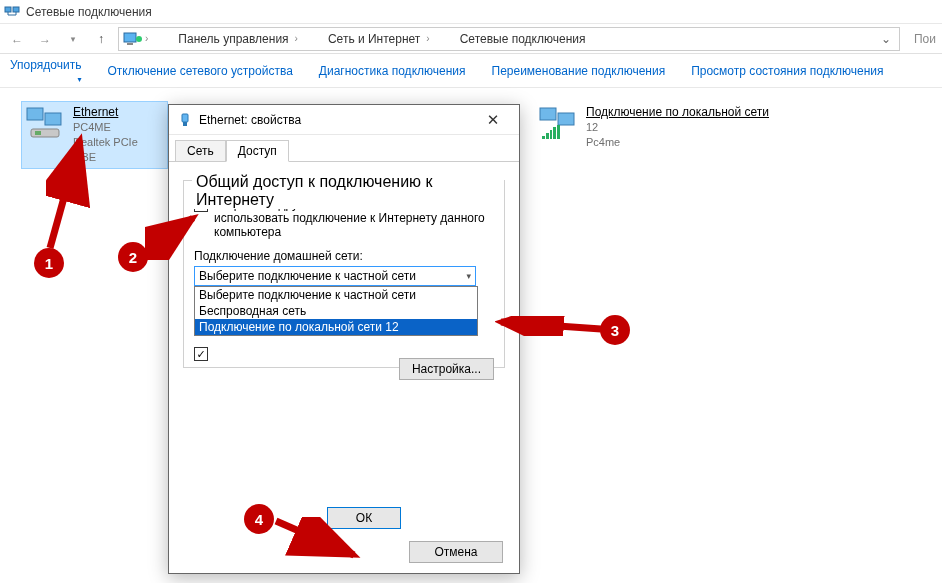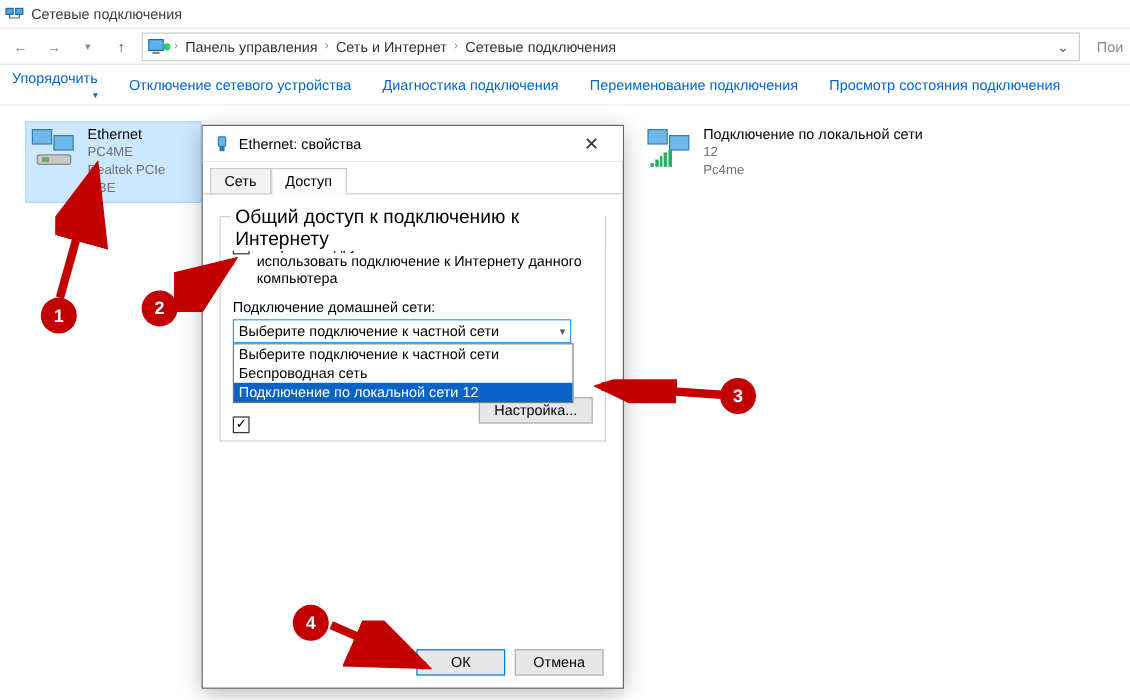--- a/index.html
+++ b/index.html
@@ -7,40 +7,40 @@
 
     
     .titlebar { display: flex; align-items: center; height: 24px; padding: 0 4px; border-bottom: 1px solid #e8e8e8; font-size: 12px; color: #3a3a3a; }
     .titlebar .icon-sm { width: 16px; height: 16px; margin-right: 6px; }
 
     
     .navbar { display: flex; align-items: center; height: 30px; padding: 2px 6px; border-bottom: 1px solid #e0e0e0; gap: 6px; }
     .nav-arrow { width: 22px; height: 22px; display: flex; align-items: center; justify-content: center; border-radius: 2px; color: #888; }
     .nav-up { width: 22px; height: 22px; display:flex;align-items:center;justify-content:center;color:#444; }
     .breadcrumb { flex: 1; display: flex; align-items: center; border: 1px solid #ccc; height: 24px; padding: 0 4px; gap: 2px; }
-    .bc-item { padding: 0 4px; font-size: 12px; color: #333; }
+    .bc-item { padding: 0 4px; font-size: 12px; color: #333; margin-left: 24px; }
     .bc-arrow { color: #888; font-size: 10px; }
     .bc-dd { margin-left: auto; color: #666; padding: 0 4px; }
     .search-label { font-size:12px; color:#888; padding-left:8px; }
     .pc-icon { width:20px; height:16px; }
 
     
     .toolbar { display: flex; align-items: center; height: 34px; padding: 0 10px; gap: 26px; border-bottom: 1px solid #e8e8e8; }
     .toolbar-item { font-size: 12px; color: #0066cc; display:flex; align-items:flex-end; gap:3px;flex-direction:column; }
     .dd { font-size: 8px; color:#0066cc; }
 
     
     .content { position: absolute; left: 0; right: 0; top: 88px; bottom: 0; background: #fff; }
 
     
     .adapter { position: absolute; display: flex; gap: 8px; width: 250px; padding: 3px; }
     .adapter.selected { background: #cce8ff; outline: 1px solid #99d1ff; }
     .adapter-icon { width: 40px; height: 36px; }
     .adapter-info { display: flex; flex-direction: column; font-size: 12px; line-height: 15px; }
-    .adapter-name { color: #000; }
+    .adapter-name { color: #000; text-decoration: underline; }
     .adapter-sub { color: #6f6f6f; font-size: 11px; }
 
     
     .dialog { position: absolute; left: 168px; top: 104px; width: 352px; height: 470px; background: #fff; border: 1px solid #666; box-shadow: 0 4px 18px rgba(0,0,0,0.28); }
     .dlg-titlebar { display:flex; align-items:center; height: 30px; padding: 0 8px; background:#fff; border-bottom: 1px solid #e8e8e8; }
     .dlg-title { font-size: 12px; color:#000; flex:1; }
     .dlg-close { width: 36px; height: 24px; display:flex;align-items:center;justify-content:center; font-size:15px;color:#333; }
     .dlg-icon { width:16px;height:16px;margin-right:6px; }
 
     .tabbar { display:flex; padding: 4px 6px 0 6px; border-bottom: 1px solid #ccc; gap:0; }
@@ -57,21 +57,21 @@
 
     .fld-label { font-size:12px; margin-top: 10px; margin-bottom:3px; display:block; }
     .combo { width: 282px; height: 20px; border:1px solid #3399ff; display:flex; align-items:center; padding:0 4px; font-size:12px; position:relative; background:#fff; }
     .combo .cmb-arrow { margin-left:auto; font-size:9px; color:#555; }
     .combo-list { position:absolute; left:-1px; top:19px; width: 284px; border:1px solid #7a7a7a; background:#fff; z-index:5; }
     .combo-opt { padding: 1px 4px; font-size:12px; }
     .combo-opt.sel { background:#0a63c7; color:#fff; }
 
     .btn { height:22px; padding:0 12px; font-size:12px; border:1px solid #adadad; background:#e7e7e7; display:inline-flex; align-items:center; }
     .btn.def { border-color:#0078d7; }
-    .btn-settings { position:absolute; right:10px; top: 150px; }
+    .btn-settings { position:absolute; right:10px; top: 177px; }
 
     .dlg-buttons { position:absolute; bottom:10px; right:16px; display:flex; gap:8px; }
 
     
     .callout { position:absolute; width:30px; height:30px; border-radius:50%; background:#c20000; color:#fff; display:flex; align-items:center; justify-content:center; font-weight:bold; font-size:15px; }
     .arrow { position:absolute; pointer-events:none; }
 
     
     .bars { display:flex; gap:1px; align-items:flex-end; width:18px; height:14px; }
     .bars span { width:3px; background:#27ae60; }
@@ -200,21 +200,21 @@
         <div class="chk checked"></div>
         <span class="chk-label"></span>
       </div>
 
       <button class="btn btn-settings">Настройка...</button>
     </div>
   </div>
 
   <div class="dlg-buttons">
     <button class="btn def" style="width:74px;justify-content:center;">ОК</button>
-    <button class="btn" style="width:74px;justify-content:center;">Отмена</button>
+    <button class="btn" style="width:94px;justify-content:center;margin-top:34px;">Отмена</button>
   </div>
 </div>
 
 <div class="callout" style="left:34px; top:248px;">1</div>
 <div class="callout" style="left:118px; top:242px;">2</div>
 <div class="callout" style="left:600px; top:315px;">3</div>
 <div class="callout" style="left:244px; top:504px;">4</div>
 
 <svg class="arrow" style="left:46px;top:130px;width:60px;height:120px;">
   <defs>

